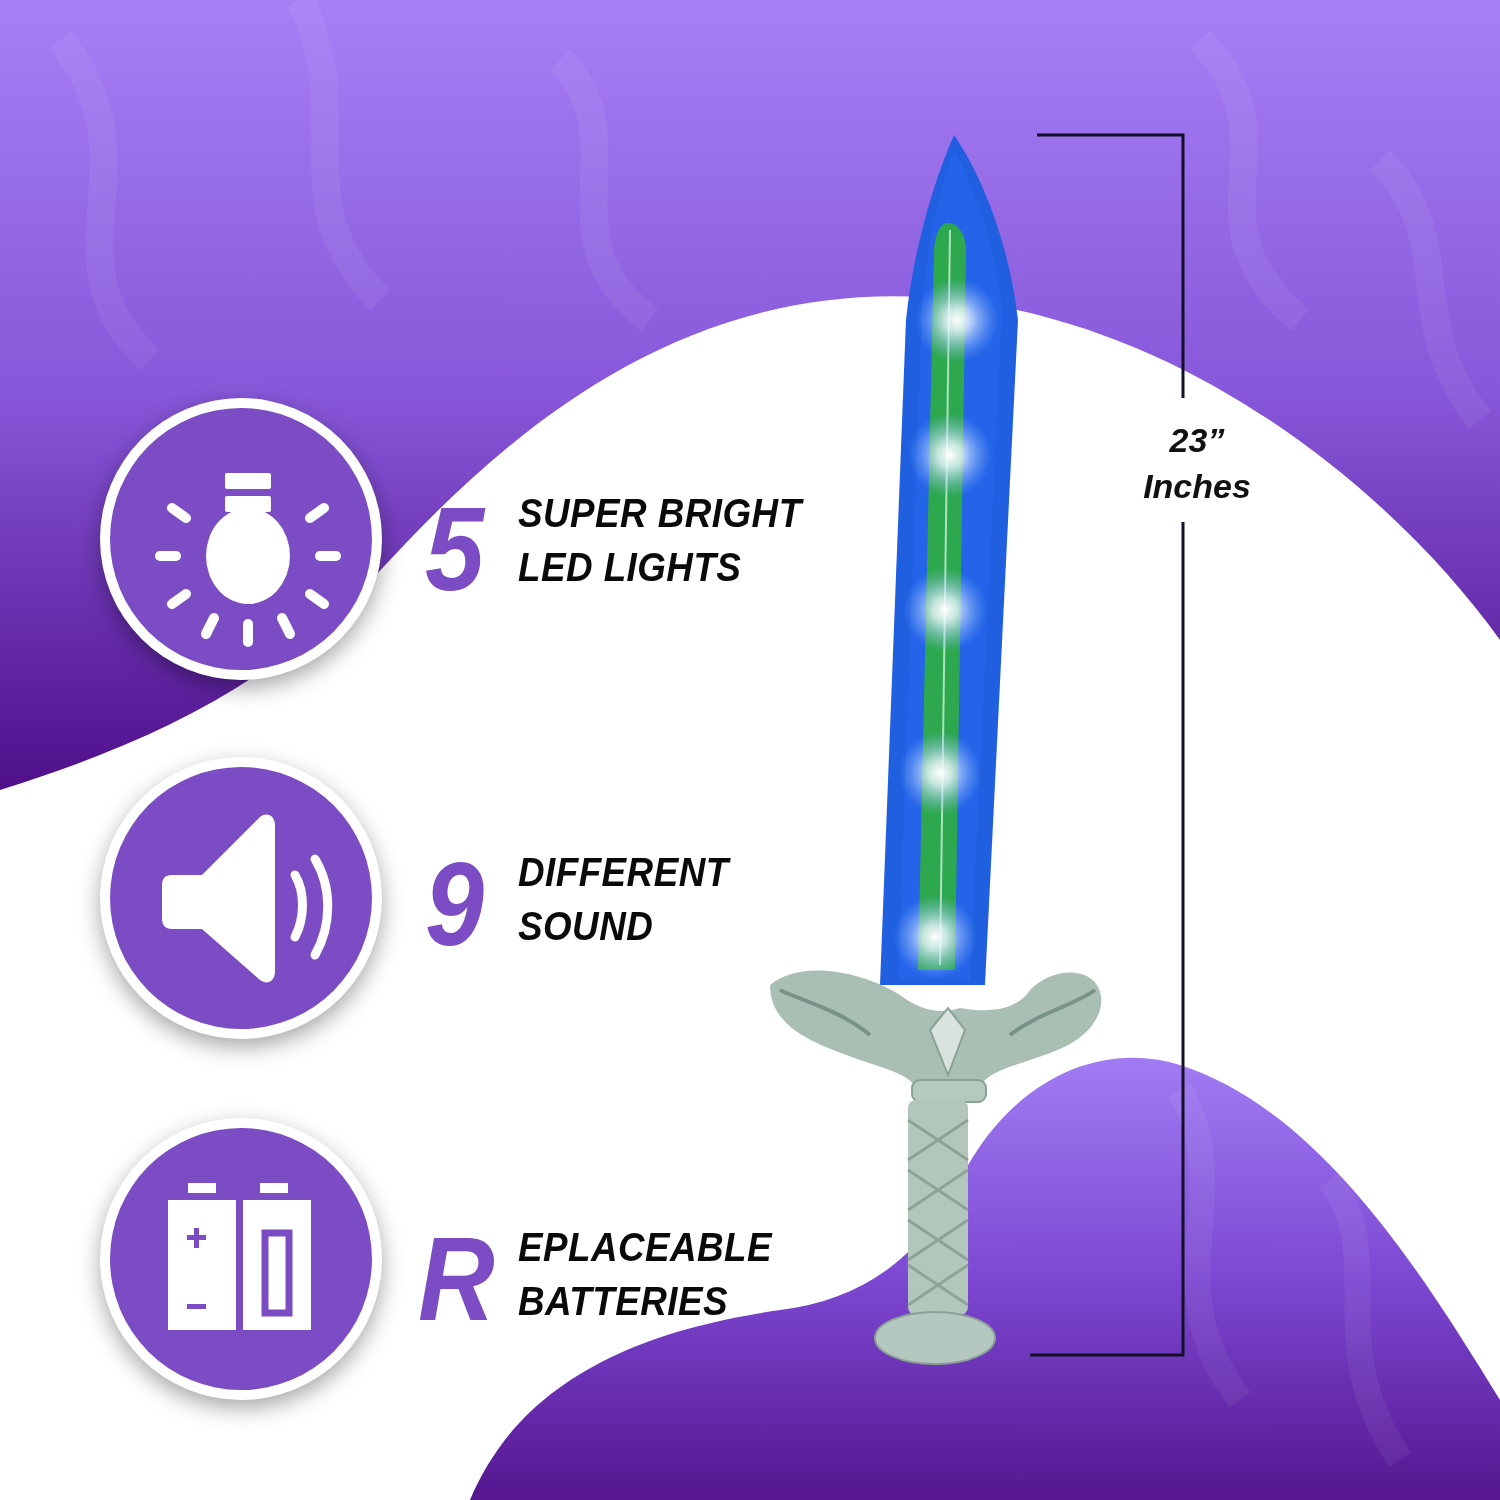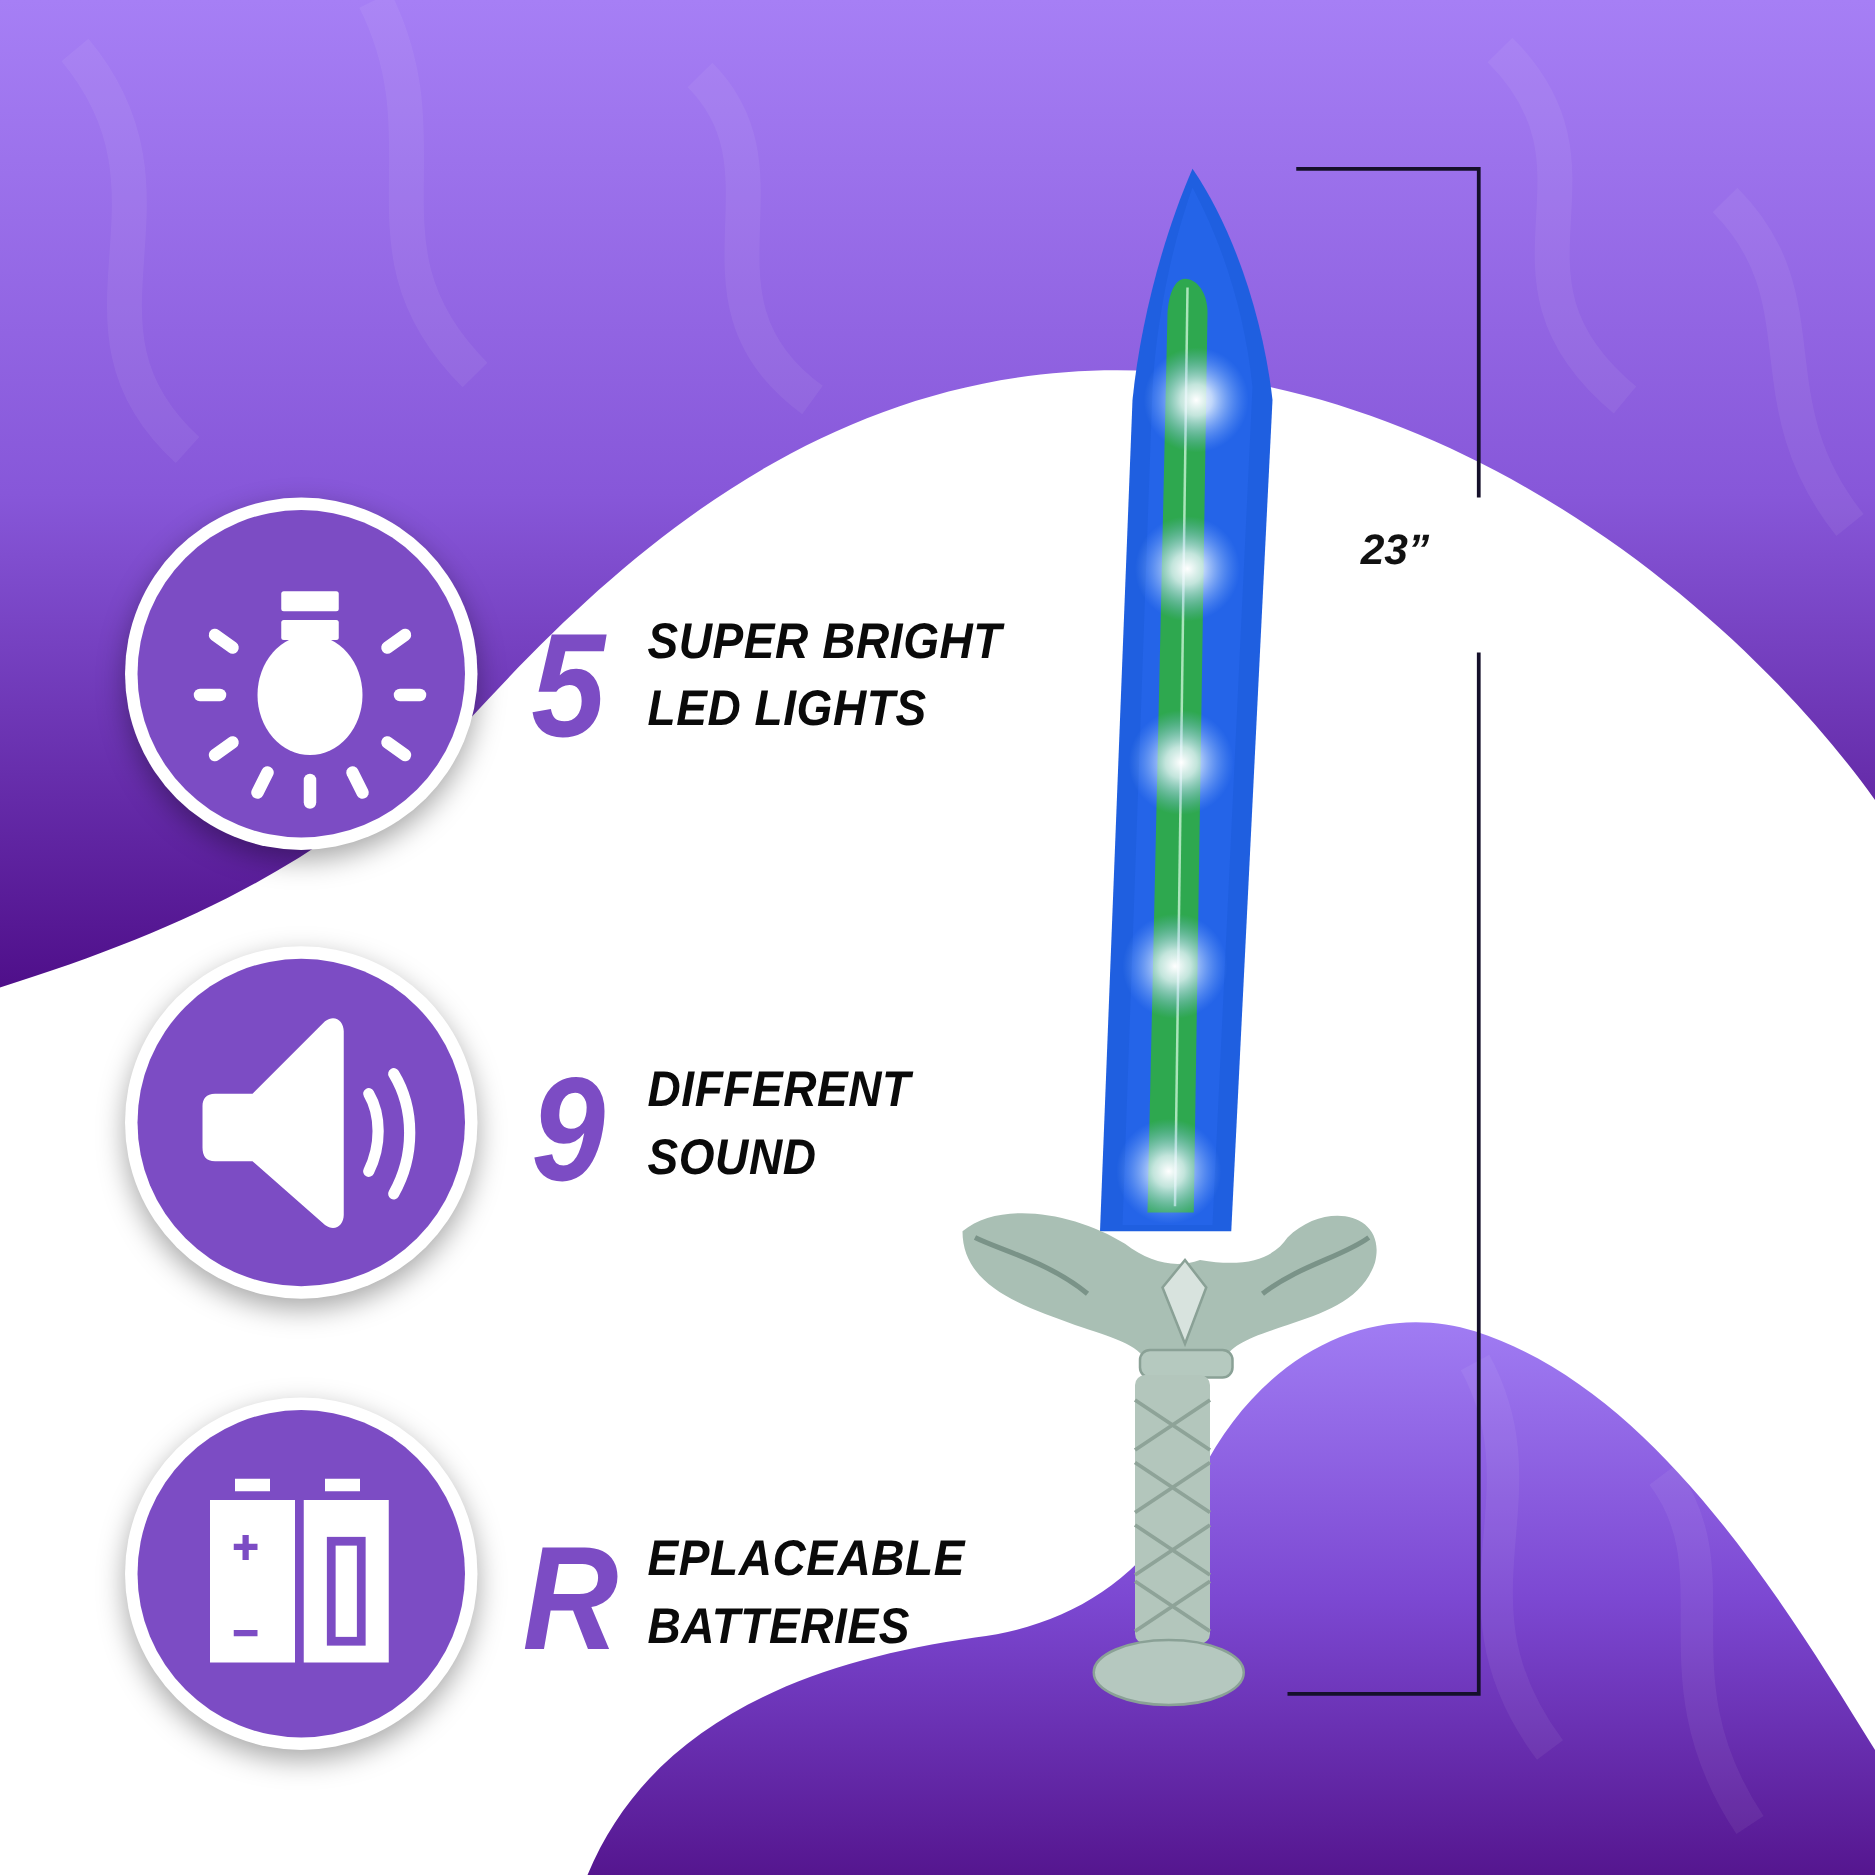--- a/index.html
+++ b/index.html
@@ -145,15 +145,16 @@
       <rect x="155" y="105" width="24" height="80" fill="none" stroke="#7c4cc4" stroke-width="7"></rect>
     </svg>
   </div>
 </div>
 <div class="big-letter" style="left:418px; top:1220px;">R</div>
 <div class="feat-text" style="left:518px; top:1220px;">
   <span>EPLACEABLE</span>
   <span>BATTERIES</span>
 </div>
 
-<div class="measure-text" style="left:1016px; top:417px;">
+<div class="measure-text" style="left:1097px; top:417px;">
   <span>23”</span>
+  <span>Inches</span>
 </div>
 
 </body></html>

